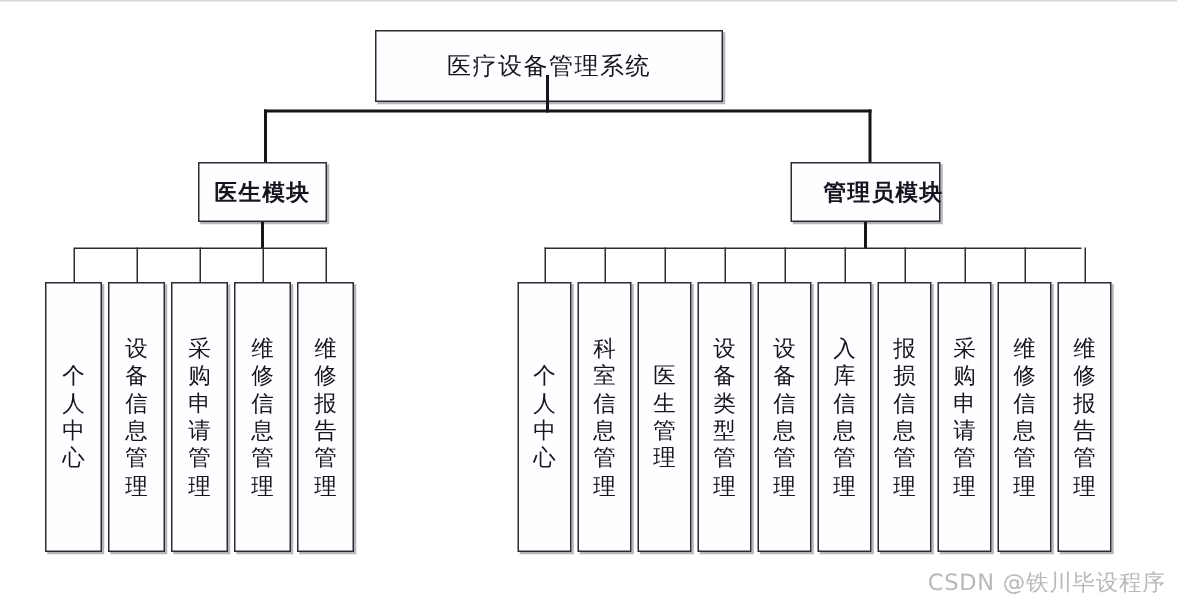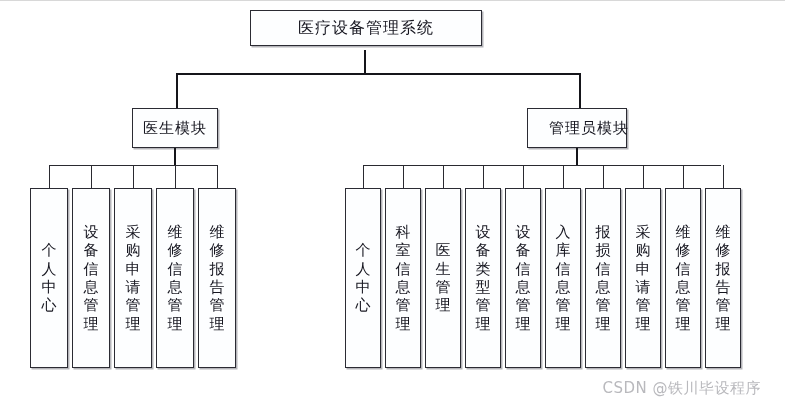--- a/index.html
+++ b/index.html
@@ -45,20 +45,21 @@
   
   .node.root { }
   .node.root .node-label {
     font-size: 16px;
     letter-spacing: 1px;
   }
   
   .node.module .node-label {
     font-size: 15px;
     letter-spacing: 1px;
+    font-weight: bold;
   }
   
   .node.leaf {
     align-items: center;
     justify-content: center;
   }
   .node.leaf .node-label {
     font-size: 15px;
     line-height: 1.22;
     letter-spacing: 0;
@@ -69,37 +70,37 @@
     background: #15151a;
   }
   .line.v { width: 2px; }
   .line.h { height: 2px; }
   .line.thin.v { width: 1px; background: #2a2a30; }
   .line.thin.h { height: 1px; background: #2a2a30; }
 
   
   #watermark {
     position: absolute;
-    right: 24px;
+    right: 8px;
     bottom: 8px;
     color: #b9b9bd;
     font-size: 15px;
     letter-spacing: 0.5px;
     white-space: nowrap;
     user-select: none;
   }
 </style>
 </head>
 <body>
 
 <div id="canvas">
 
   <div id="top-rule"></div>
 
-  <div class="node root" id="root-node" style="left: 250px; top: 10px; width: 232px; height: 36px;">
+  <div class="node root" id="root-node" style="left: 250px; top: 20px; width: 232px; height: 48px;">
     <span class="node-label">医疗设备管理系统</span>
   </div>
 
   <div class="line v" id="trunk-stem" style="left: 364px; top: 50px; height: 25px;"></div>
   <div class="line h" id="trunk-bus" style="left: 176px; top: 73px; width: 405px;"></div>
   <div class="line v" id="trunk-drop-left" style="left: 176px; top: 73px; height: 35px;"></div>
   <div class="line v" id="trunk-drop-right" style="left: 579px; top: 73px; height: 35px;"></div>
 
   <div id="modules-layer">
       <div class="node module" style="left: 132px; top: 108px; width: 86px; height: 40px;">

